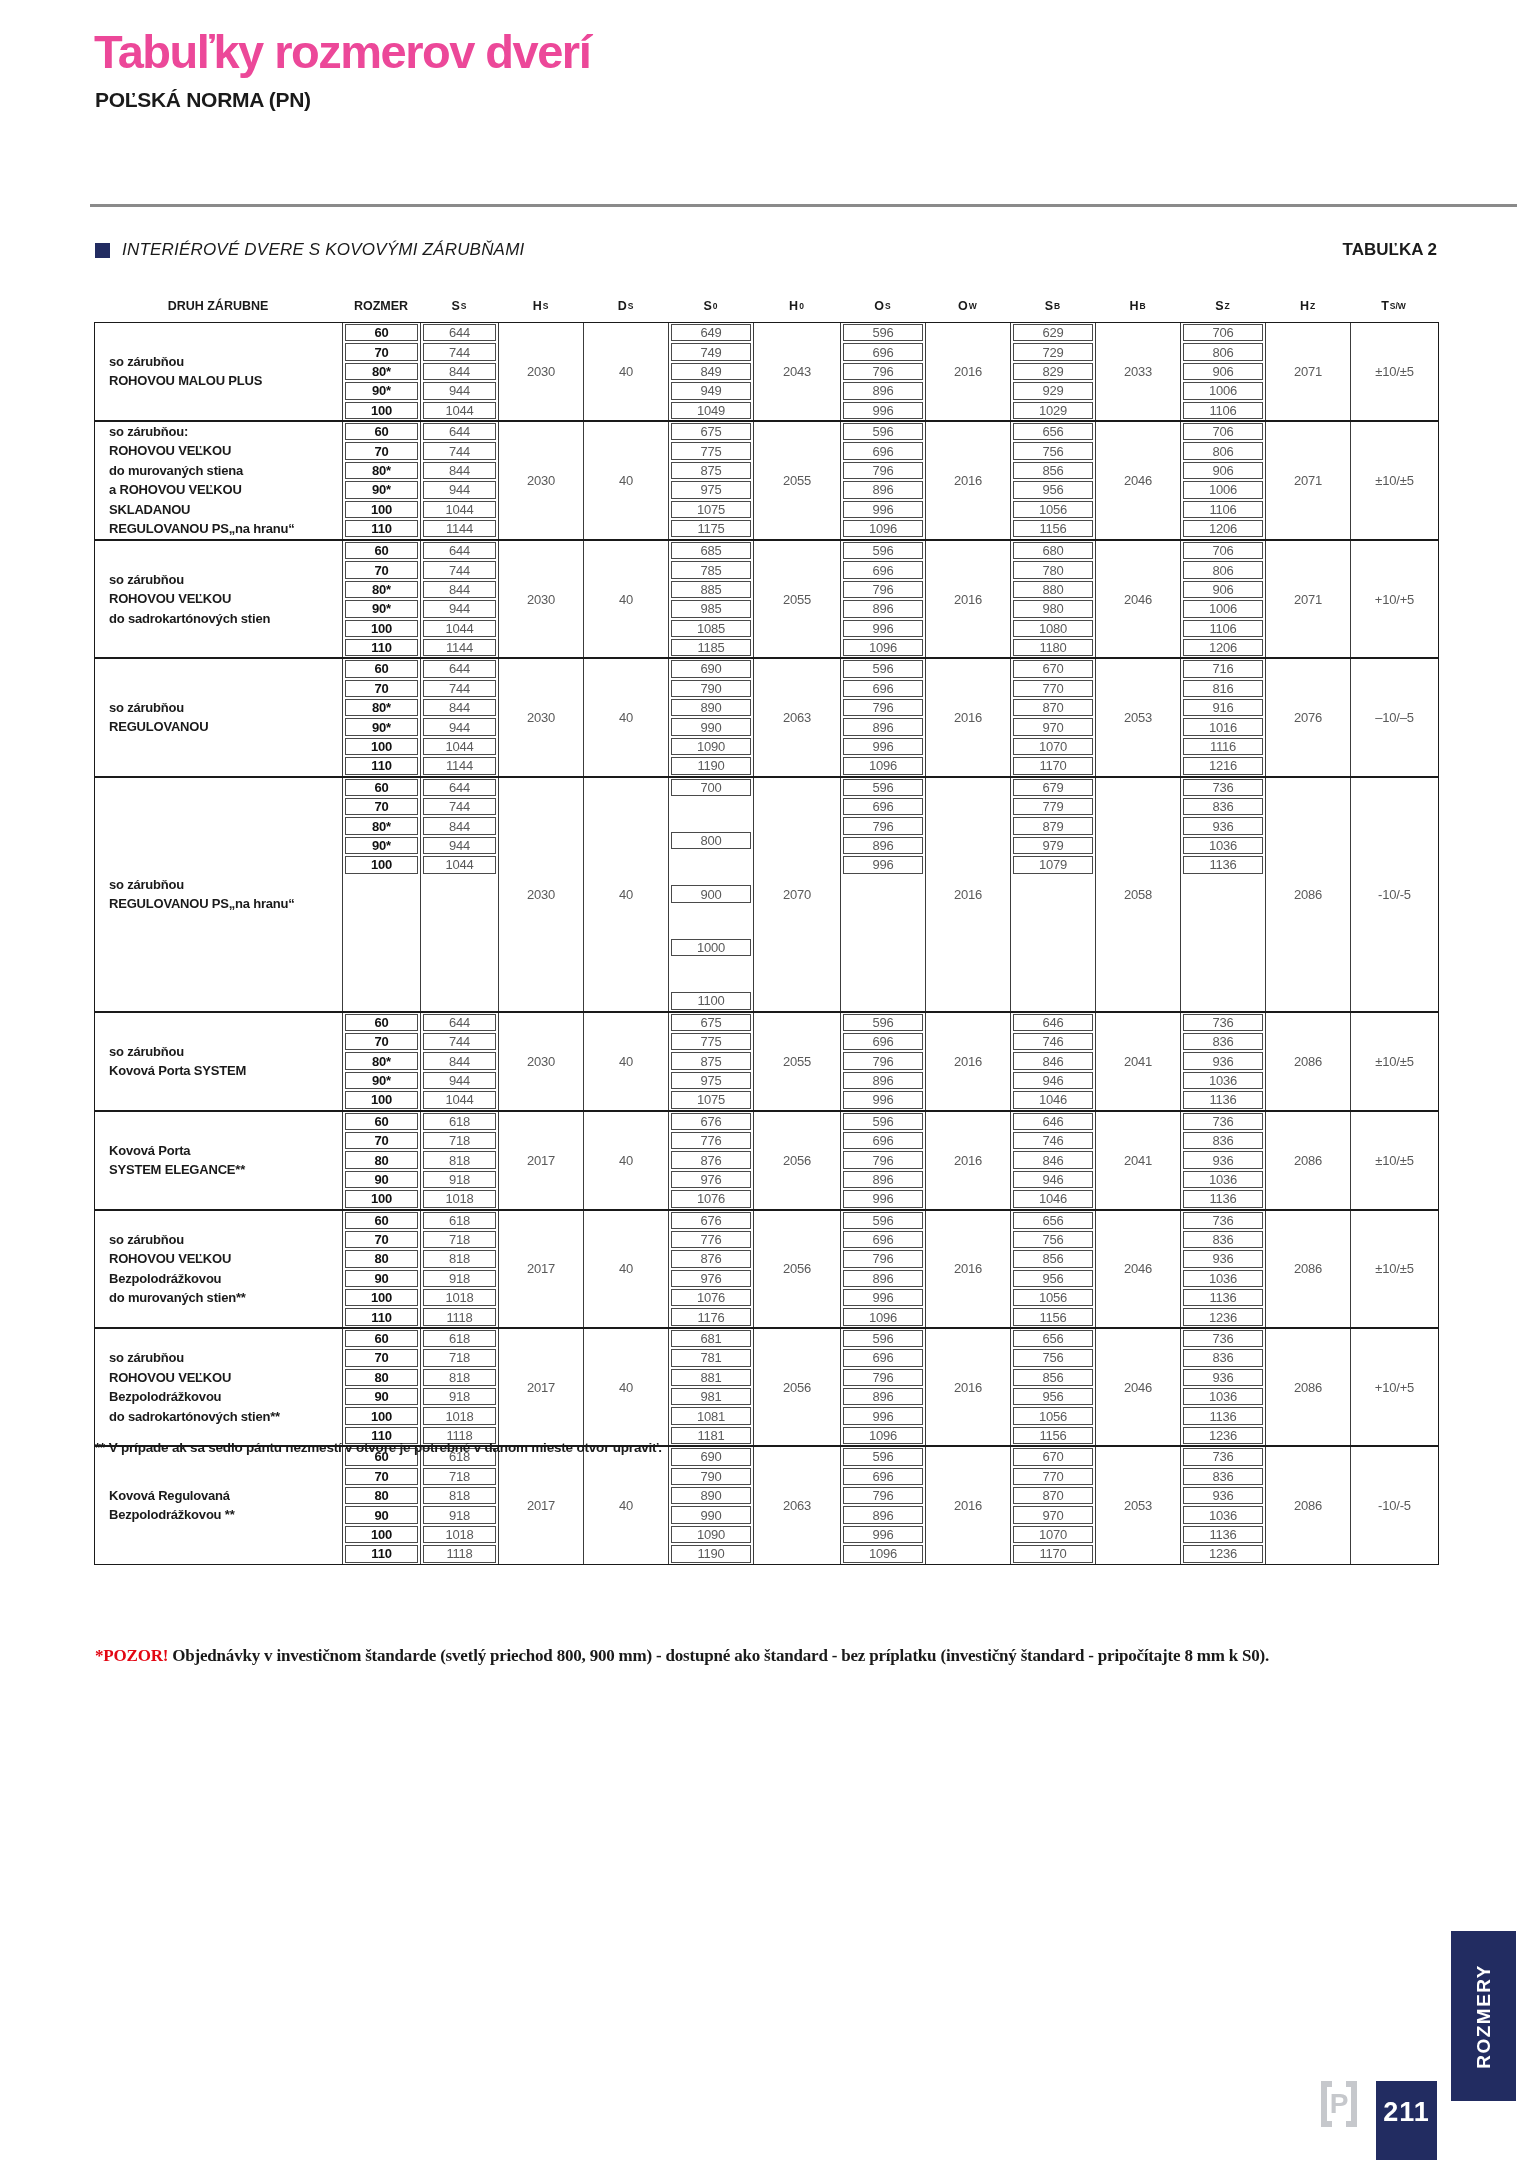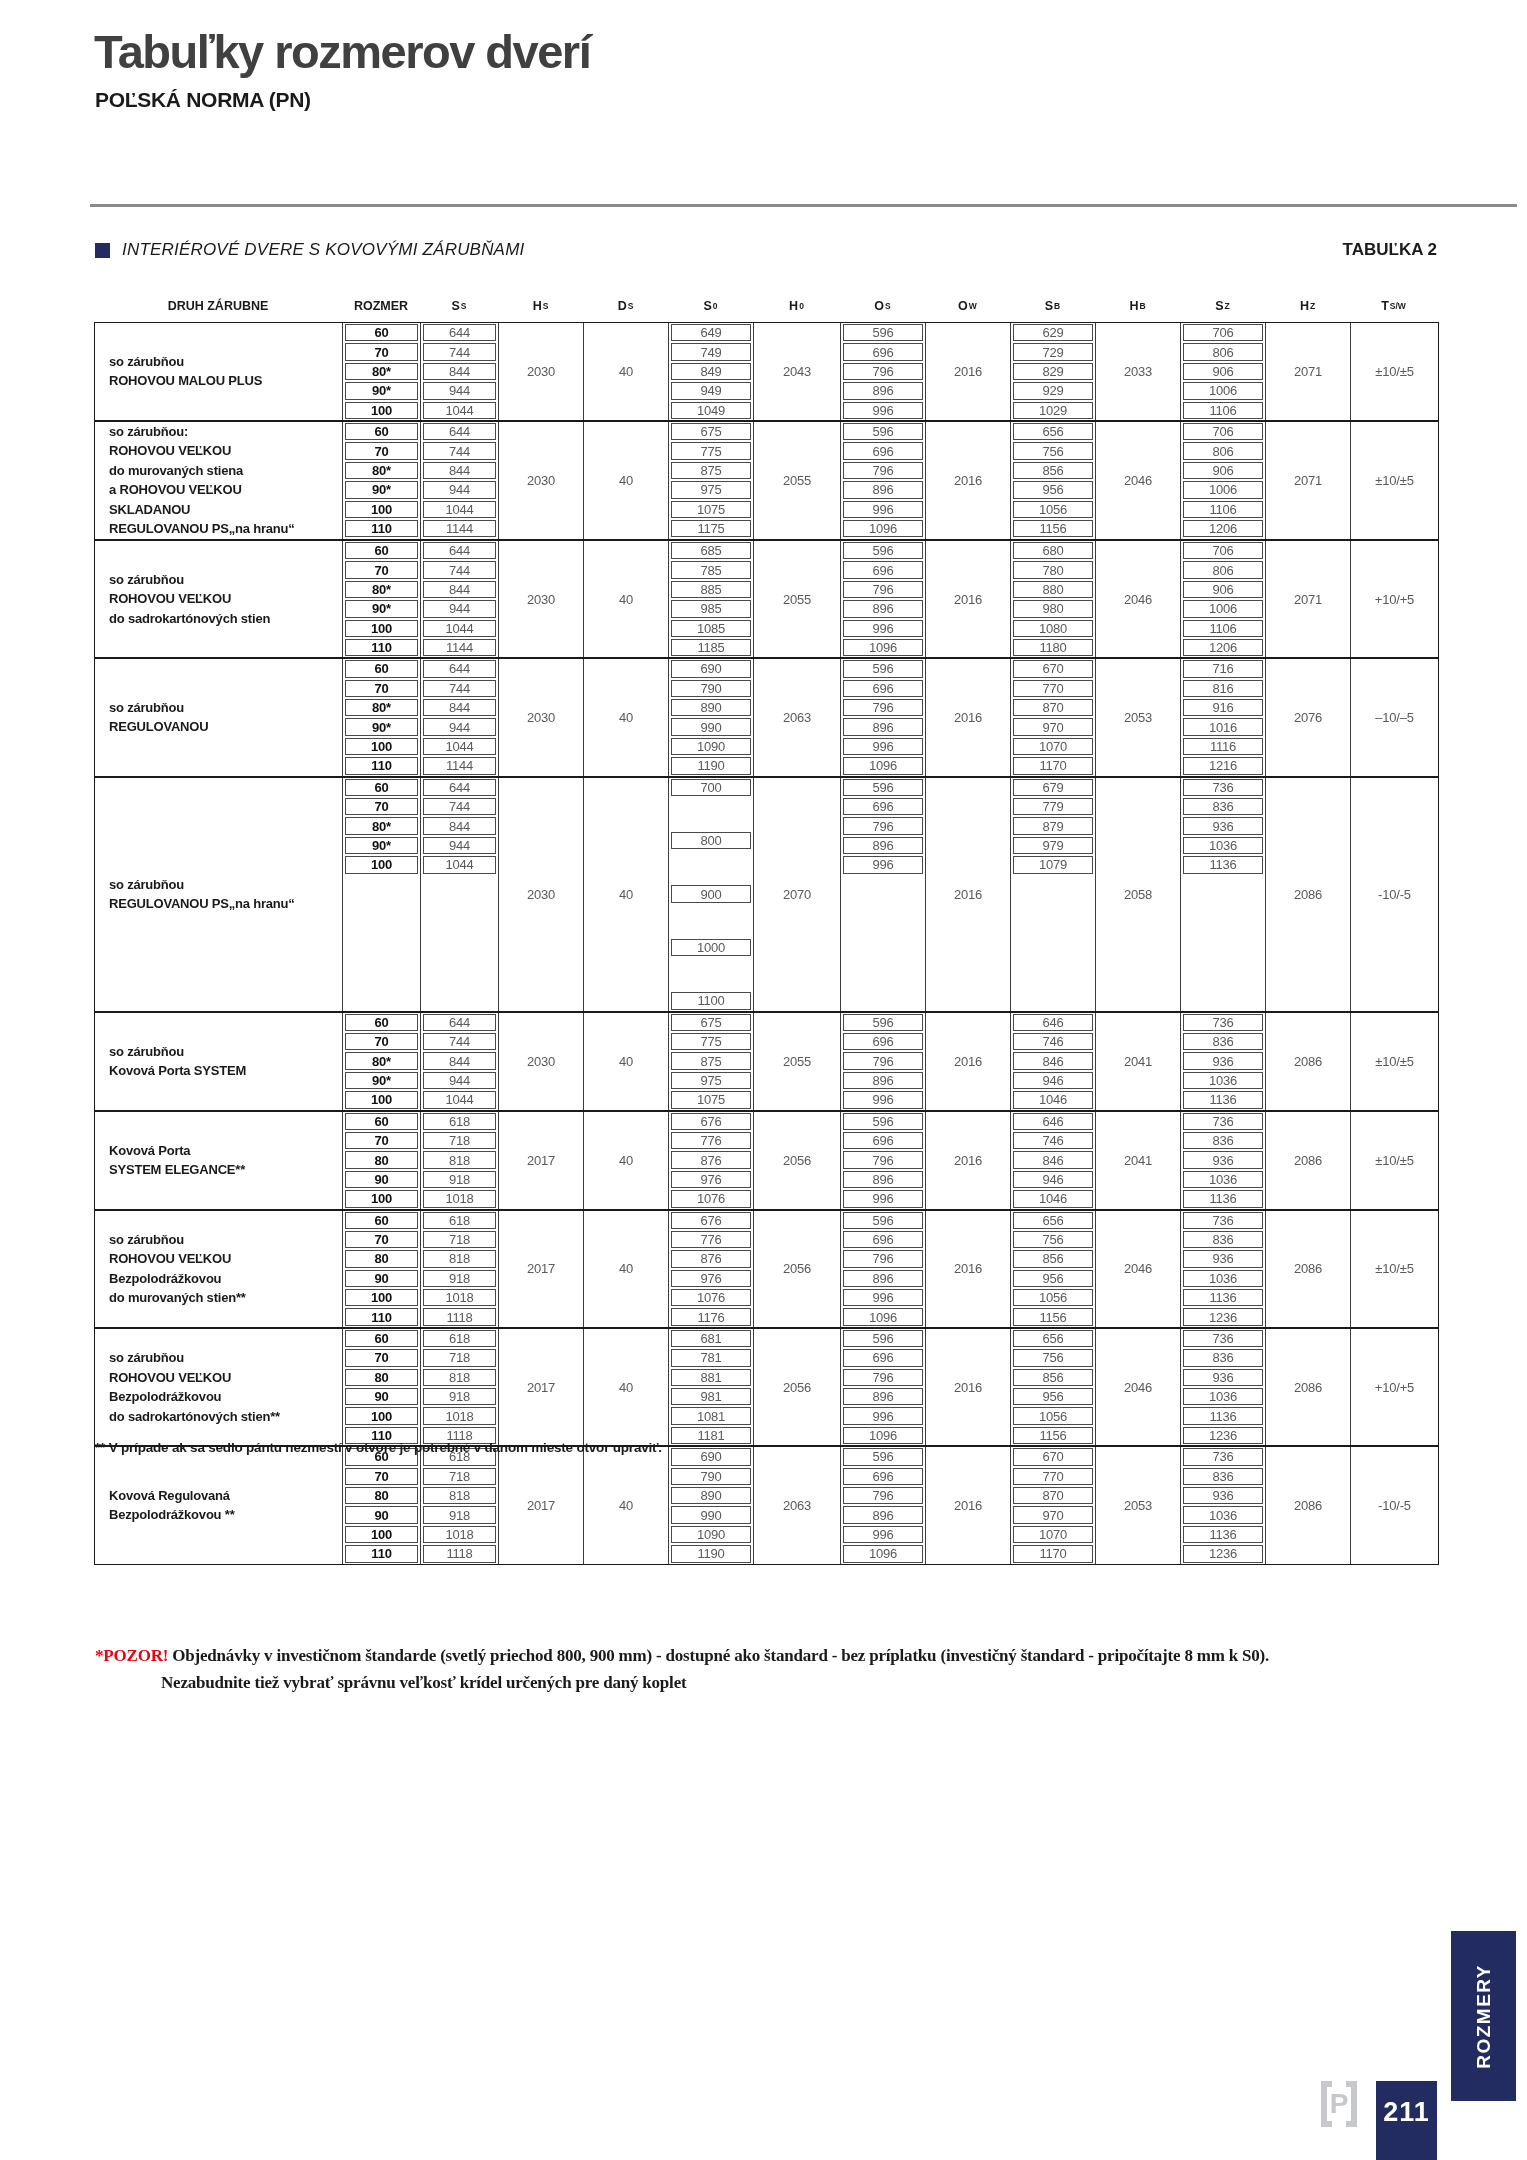--- a/index.html
+++ b/index.html
@@ -1,20 +1,20 @@
 <!DOCTYPE html>
 <html><head>
 <meta charset="utf-8">
 <style>
   html,body{margin:0;padding:0;background:#e8e8e8;}
   .page{position:relative;width:1527px;height:2160px;background:#ffffff;margin:0 auto;
         font-family:"Liberation Sans",sans-serif;overflow:hidden;}
 
   .title{position:absolute;left:94px;top:24px;font-size:47px;font-weight:bold;
-         letter-spacing:-1.5px;color:#404040;}
+         letter-spacing:-1.5px;color:#ec4899;}
   .subtitle{position:absolute;left:95px;top:88px;font-size:21px;font-weight:bold;
             letter-spacing:-0.3px;color:#1a1a1a;}
   .rule{position:absolute;left:90px;top:204px;width:1427px;height:3px;background:#8a8a8a;}
 
   .section{position:absolute;left:95px;top:240px;width:1342px;display:flex;align-items:center;}
   .sq{width:15px;height:15px;background:#222c61;margin-right:12px;flex:0 0 auto;}
   .section-title{font-size:17px;color:#1a1a1a;letter-spacing:0.2px;font-style:italic;}
   .table-tag{margin-left:auto;font-size:17px;font-weight:bold;color:#1a1a1a;}
 
   .thead{position:absolute;left:94px;top:290px;width:1343px;height:32px;display:flex;}
@@ -1535,21 +1535,20 @@
         <div class="tcol mergecol" style="width: 87px;">
           <div class="mval">-10/-5</div>
         </div>
       </div>
     </div>
 
   <div class="footnote">** V prípade ak sa sedlo pántu nezmestí v otvore je potrebné v danom mieste otvor upraviť.</div>
 
   <div class="warning">
     <div><span class="wlabel">*POZOR!</span> <span>Objednávky v investičnom štandarde (svetlý priechod 800, 900 mm) - dostupné ako štandard - bez príplatku (investičný štandard - pripočítajte 8 mm k S0).</span></div>
-    <div class="wline2">Nezabudnite tiež vybrať správnu veľkosť krídel určených pre daný koplet</div>
   </div>
 
   <div class="side-tab">
     <span>ROZMERY</span>
   </div>
 
   <div class="logo">
     <svg width="40" height="48" viewBox="0 0 40 48">
       <path d="M13 4 H5 V44 H13" stroke="#c6c8cc" stroke-width="6" fill="none"></path>
       <path d="M27 4 H35 V44 H27" stroke="#c6c8cc" stroke-width="6" fill="none"></path>

